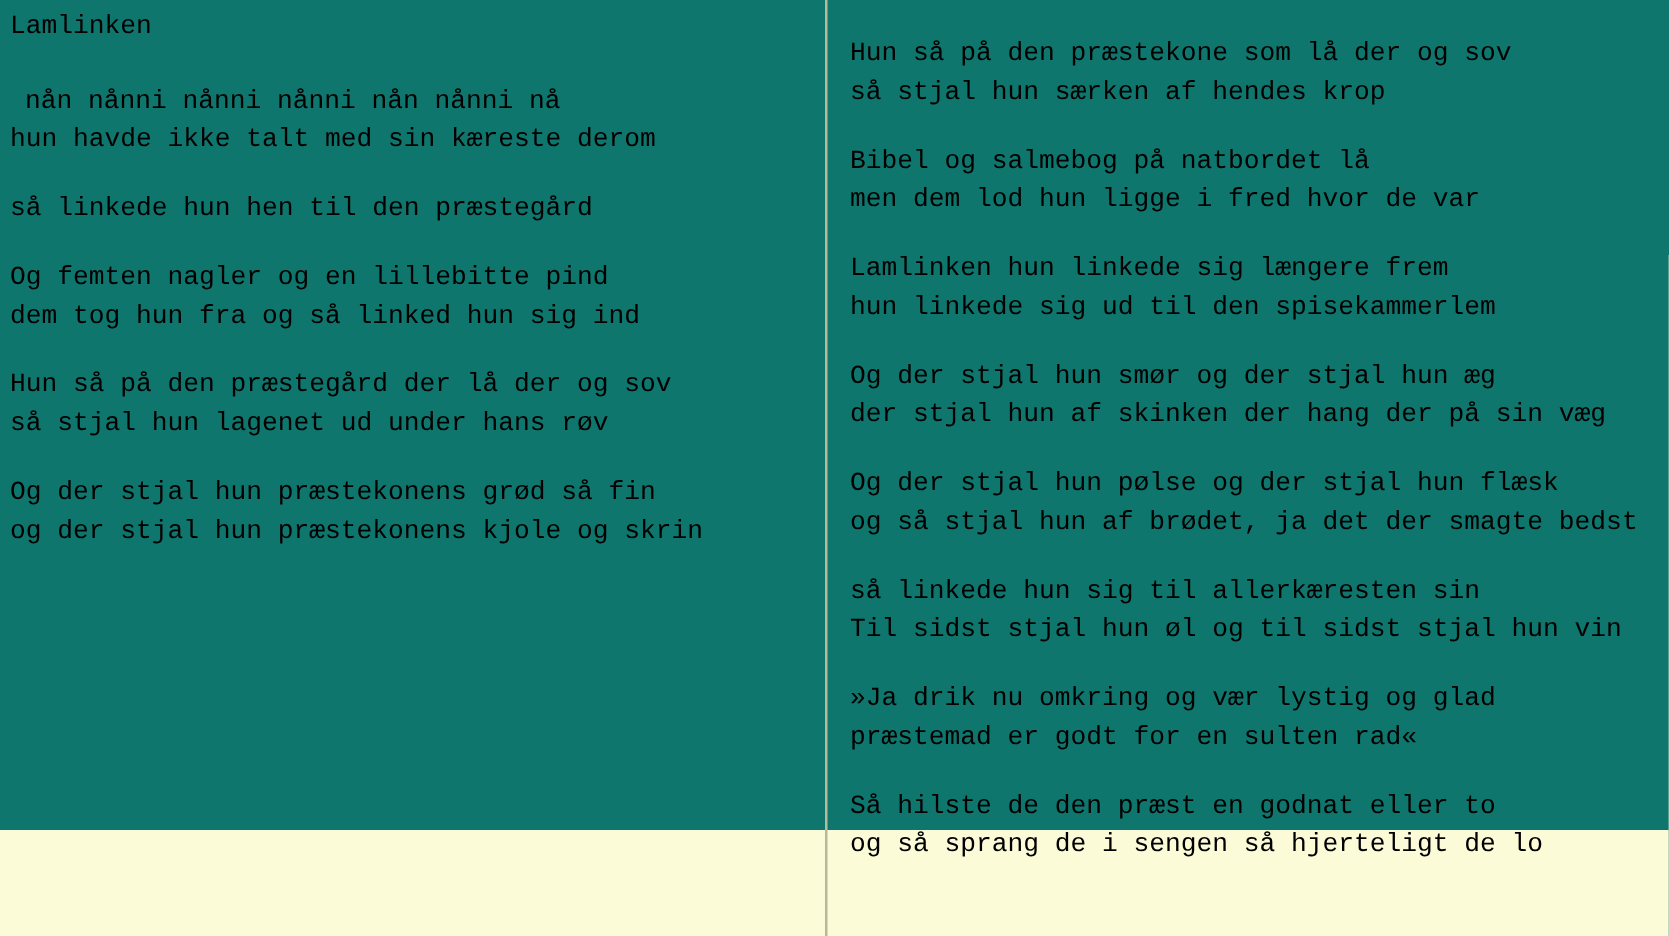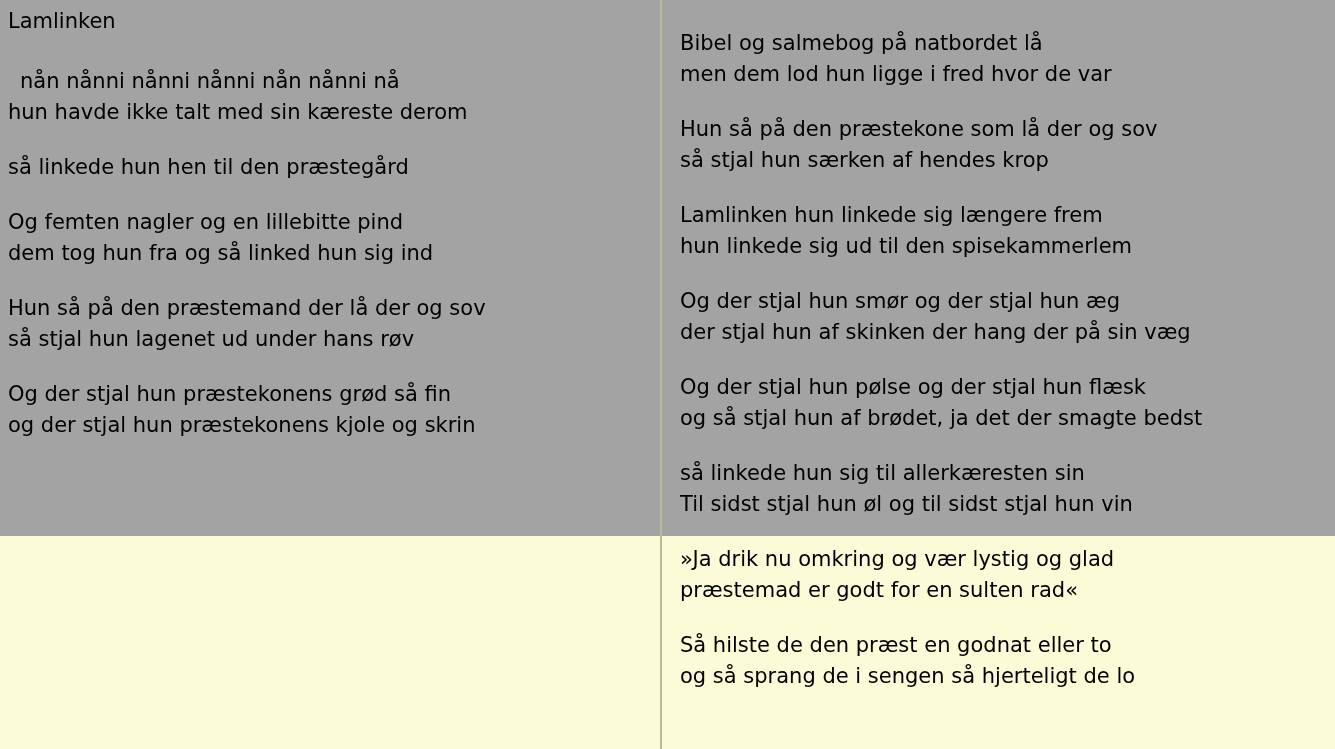--- a/index.html
+++ b/index.html
@@ -10,24 +10,25 @@
     width: 1335px;
     height: 749px;
     background: #fbfbd8;
     font-family: "DejaVu Sans", sans-serif;
     color: #000000;
     overflow: hidden;
   }
   .page {
     position: relative;
     width: 1335px;
-    height: 536px;
+    height: 664px;
     box-sizing: border-box;
     display: flex;
-    background: #a3a3a3;
+    background: #0f766e;
+    font-family: Liberation Mono, monospace;
   }
   .column {
     box-sizing: border-box;
     height: 749px;
   }
   .col-left {
     width: 660px;
     padding: 6px 0 0 6px;
   }
   .divider {
@@ -74,41 +75,41 @@
           <div class="line">hun havde ikke talt med sin kæreste derom</div>
         </div>
         <div class="stanza">
           <div class="line">så linkede hun hen til den præstegård</div>
         </div>
         <div class="stanza">
           <div class="line">Og femten nagler og en lillebitte pind</div>
           <div class="line">dem tog hun fra og så linked hun sig ind</div>
         </div>
         <div class="stanza">
-          <div class="line">Hun så på den præstemand der lå der og sov</div>
+          <div class="line">Hun så på den præstegård der lå der og sov</div>
           <div class="line">så stjal hun lagenet ud under hans røv</div>
         </div>
         <div class="stanza">
           <div class="line">Og der stjal hun præstekonens grød så fin</div>
           <div class="line">og der stjal hun præstekonens kjole og skrin</div>
         </div>
       </div>
   </div>
 
   <div class="divider"></div>
 
   <div class="column col-right">
     <div id="right-stanzas">
         <div class="stanza">
+          <div class="line">Hun så på den præstekone som lå der og sov</div>
+          <div class="line">så stjal hun særken af hendes krop</div>
+        </div>
+        <div class="stanza">
           <div class="line">Bibel og salmebog på natbordet lå</div>
           <div class="line">men dem lod hun ligge i fred hvor de var</div>
-        </div>
-        <div class="stanza">
-          <div class="line">Hun så på den præstekone som lå der og sov</div>
-          <div class="line">så stjal hun særken af hendes krop</div>
         </div>
         <div class="stanza">
           <div class="line">Lamlinken hun linkede sig længere frem</div>
           <div class="line">hun linkede sig ud til den spisekammerlem</div>
         </div>
         <div class="stanza">
           <div class="line">Og der stjal hun smør og der stjal hun æg</div>
           <div class="line">der stjal hun af skinken der hang der på sin væg</div>
         </div>
         <div class="stanza">

